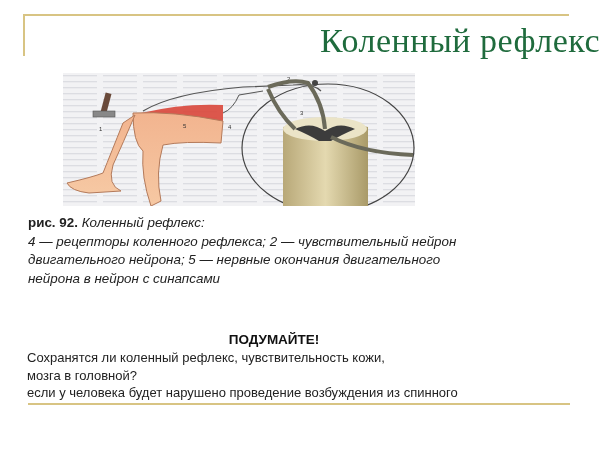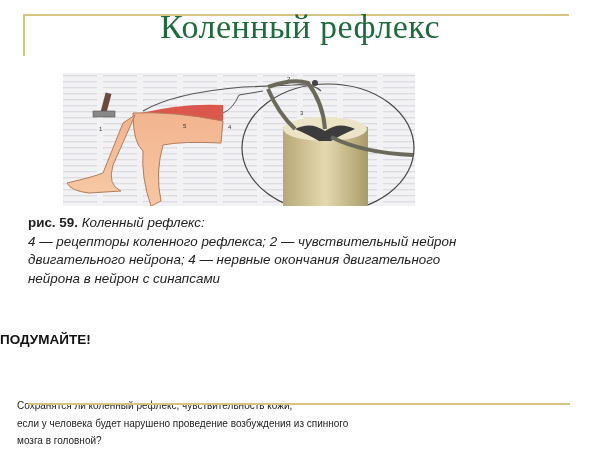--- a/index.html
+++ b/index.html
@@ -3,38 +3,38 @@
 <meta charset="utf-8">
 <style>
   html, body { margin: 0; padding: 0; }
   body {
     width: 600px; height: 450px; background: #ffffff; position: relative; overflow: hidden;
     font-family: "Liberation Sans", sans-serif;
   }
   .frame-top { position: absolute; left: 24px; top: 14px; width: 545px; height: 2px; background: #d8c483; }
   .frame-left { position: absolute; left: 23px; top: 14px; width: 2px; height: 42px; background: #d8c483; }
   .title {
-    position: absolute; left: 0; width: 600px; top: 8px; text-align: center;
+    position: absolute; left: 0; width: 600px; top: 22px; text-align: right;
     font-family: "Liberation Serif", "DejaVu Serif", serif; font-size: 34px; color: #1f6b3d;
     letter-spacing: 0.5px;
   }
   .figure { position: absolute; left: 63px; top: 73px; width: 352px; height: 133px; overflow: hidden; }
   .caption {
     position: absolute; left: 28px; top: 214px; width: 560px;
     font-size: 13.4px; line-height: 18.6px; color: #222;
   }
   .caption .bold { font-weight: bold; font-style: normal; }
   .caption i { }
   .think-title {
-    position: absolute; left: 0; width: 548px; top: 332px; 
+    position: absolute; left: 0; width: 548px; top: 332px; text-align: center;
     font-weight: bold; font-size: 13.5px; color: #111;
   }
   .think-text {
-    position: absolute; left: 17px; top: 349px; width: 560px;
-    font-size: 10px; line-height: 17.5px; color: #222; margin-top: 48px;
+    position: absolute; left: 27px; top: 349px; width: 560px;
+    font-size: 13px; line-height: 17.5px; color: #222;
   }
   .frame-bottom { position: absolute; left: 28px; top: 403px; width: 542px; height: 2px; background: #d8c483; }
 </style>
 </head>
 <body>
 
 <div class="frame-top"></div>
 <div class="frame-left"></div>
 
 <div class="title">Коленный рефлекс</div>
@@ -80,26 +80,26 @@
     <ellipse cx="262" cy="56" rx="42" ry="12" fill="#ebe4c7"></ellipse>
     <path d="M232 56 Q248 48 262 58 Q276 48 292 56 Q278 62 268 68 L256 68 Q246 62 232 56 Z" fill="#3c3c3c"></path>
     <path d="M205 14 Q230 5 245 10 Q260 30 262 56" fill="none" stroke="#6b6a5a" stroke-width="4"></path>
     <path d="M205 16 Q215 40 232 56" fill="none" stroke="#6b6a5a" stroke-width="4"></path>
     <path d="M268 64 Q300 80 350 82" fill="none" stroke="#6b6a5a" stroke-width="4"></path>
     <circle cx="252" cy="10" r="3" fill="#444"></circle>
   </svg>
 </div>
 
 <div class="caption">
-  <div><span class="bold">рис. 59.</span><i> Коленный рефлекс:</i></div>
+  <div><span class="bold">рис. 92.</span><i> Коленный рефлекс:</i></div>
   <div style="font-style: italic;">4 — рецепторы коленного рефлекса; 2 — чувствительный нейрон</div>
-  <div><i>двигательного нейрона; 4 — нервные окончания двигательного</i></div>
+  <div><i>двигательного нейрона; 5 — нервные окончания двигательного</i></div>
   <div><i>нейрона в нейрон с синапсами</i></div>
 </div>
 
 <div class="think-title">ПОДУМАЙТЕ!</div>
 <div class="think-text">
   <div>Сохранятся ли коленный рефлекс, чувствительность кожи,</div>
+  <div>мозга в головной?</div>
   <div>если у человека будет нарушено проведение возбуждения из спинного</div>
-  <div>мозга в головной?</div>
 </div>
 
 <div class="frame-bottom"></div>
 
 </body></html>

